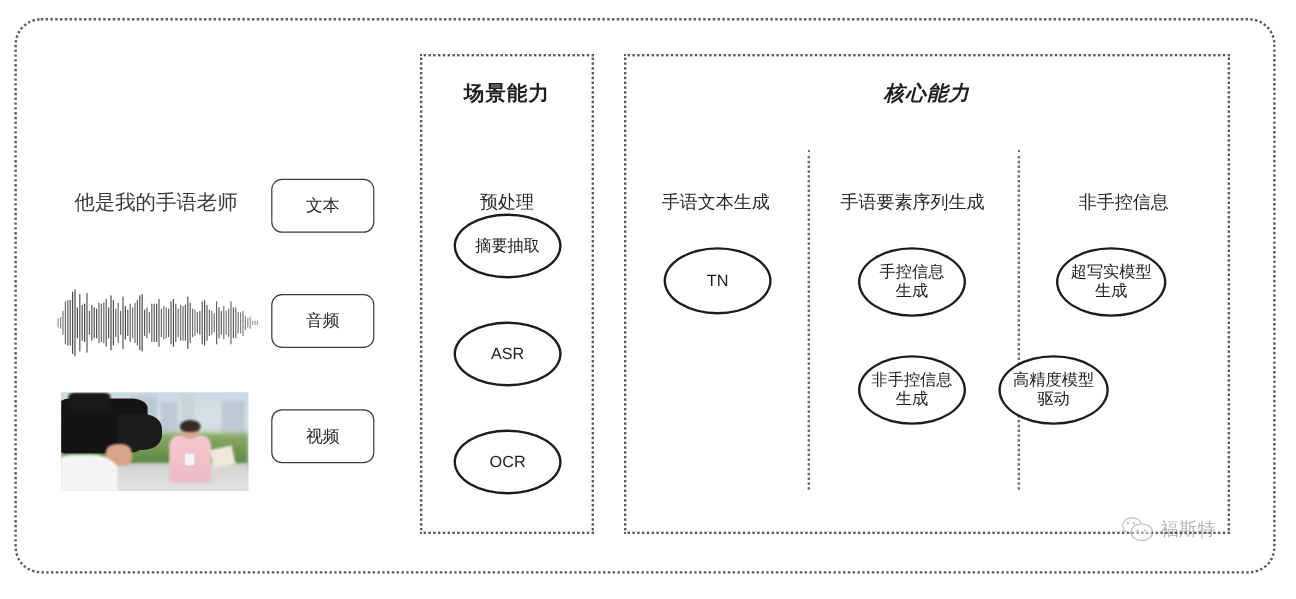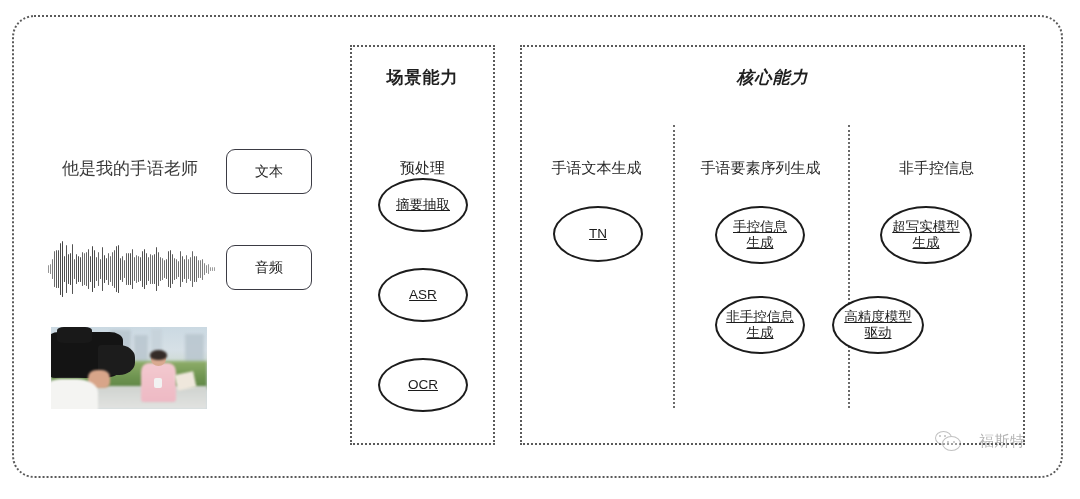--- a/index.html
+++ b/index.html
@@ -74,21 +74,20 @@
     display:flex;
     align-items:center;
     justify-content:center;
     text-align:center;
     font-size:13.5px;
     line-height:16px;
     color:#1c1c1c;
     background:#fff;
     box-sizing:border-box;
     white-space:pre-line;
-    text-decoration:underline;
   }
 
   
   #e-abstract{left:378px;top:178px;width:90px;height:54px;}
   #e-asr{left:378px;top:268px;width:90px;height:54px;}
   #e-ocr{left:378px;top:358px;width:90px;height:54px;}
 
   
   #e-tn{left:553px;top:206px;width:90px;height:56px;}
   #e-trans{left:553px;top:296px;width:90px;height:56px;}
@@ -168,21 +167,21 @@
   .vt-cam-hood{position:absolute;left:4%;top:0%;width:22%;height:20%;
     background:#191919;border-radius:20%;filter:blur(.7px);}
   .vt-cam-grip{position:absolute;left:24%;top:52%;width:14%;height:22%;
     background:#d8a589;border-radius:40% 40% 30% 30%;filter:blur(.8px);}
   .vt-shirt{position:absolute;left:-4%;top:64%;width:34%;height:40%;
     background:#f4f4f2;border-radius:30% 40% 0 0;filter:blur(.9px);}
 
   
   #watermark{
     position:absolute;left:935px;top:431px;
-    display:flex;align-items:center;gap:18px;opacity:.42;
+    display:flex;align-items:center;gap:6px;opacity:.42;
   }
   #wm-label{font-size:15px;color:#4b4b4b;white-space:nowrap;letter-spacing:.5px;}
   .wechat-mark{position:relative;width:26px;height:20px;}
   .wechat-mark .bub{position:absolute;border:1.4px solid #6b6b6b;border-radius:50%;background:#fff;}
   .wechat-mark .bub-a{left:0;top:0;width:15px;height:12px;}
   .wechat-mark .bub-b{left:7px;top:5px;width:17px;height:13px;}
   .wechat-mark .dot{position:absolute;width:1.8px;height:1.8px;background:#6b6b6b;border-radius:50%;}
 </style>
 </head>
 <body>
@@ -296,20 +295,21 @@
     <div class="vt-book"></div>
     <div class="vt-cam-body"></div>
     <div class="vt-cam-hood"></div>
     <div class="vt-cam-lens"></div>
     <div class="vt-cam-grip"></div>
     <div class="vt-shirt"></div>
   </div>
 
   <div class="pill" id="pill-audio">音频</div>
   <div class="pill" id="pill-text">文本</div>
+  <div class="pill" id="pill-video">视频</div>
 
   <div class="panel" id="panel-scene"></div>
   <div class="panel-title" id="scene-title">场景能力</div>
   <div class="sub-label" id="lbl-pre">预处理</div>
 
   <div class="ellipse" id="e-abstract">摘要抽取</div>
   <div class="ellipse" id="e-ocr">OCR</div>
   <div class="ellipse" id="e-asr">ASR</div>
 
   <div class="panel" id="panel-core"></div>

